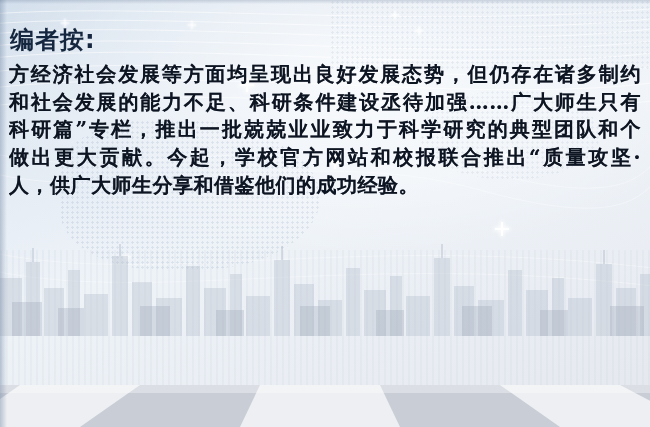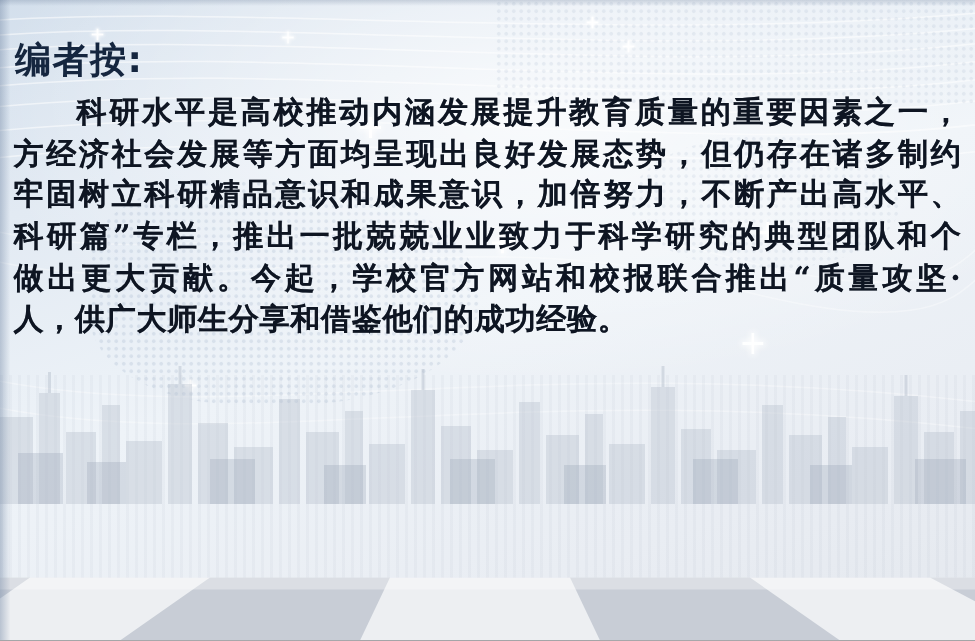--- a/index.html
+++ b/index.html
@@ -177,21 +177,20 @@
       <rect x="0" y="0" width="650" height="8" fill="#ffffff" opacity="0.35"></rect>
     </svg>
   </div>
 
   <div class="edge-left"></div>
   <div class="edge-top"></div>
 
   <div class="title">编者按:</div>
 
   <div class="article">
-    <div class="line line--first">科研水平是高校推动内涵发展提升教育质量的重要因素之一，</div>
     <div class="line">方经济社会发展等方面均呈现出良好发展态势，但仍存在诸多制约</div>
-    <div class="line">牢固树立科研精品意识和成果意识，加倍努力，不断产出高水平、</div>
+    <div class="line">和社会发展的能力不足、科研条件建设丞待加强……广大师生只有</div>
     <div class="line">科研篇”专栏，推出一批兢兢业业致力于科学研究的典型团队和个</div>
     <div class="line">做出更大贡献。今起，学校官方网站和校报联合推出“质量攻坚·</div>
     <div class="line line--last">人，供广大师生分享和借鉴他们的成功经验。</div>
   </div>
 
 </div>
 
 </body></html>

